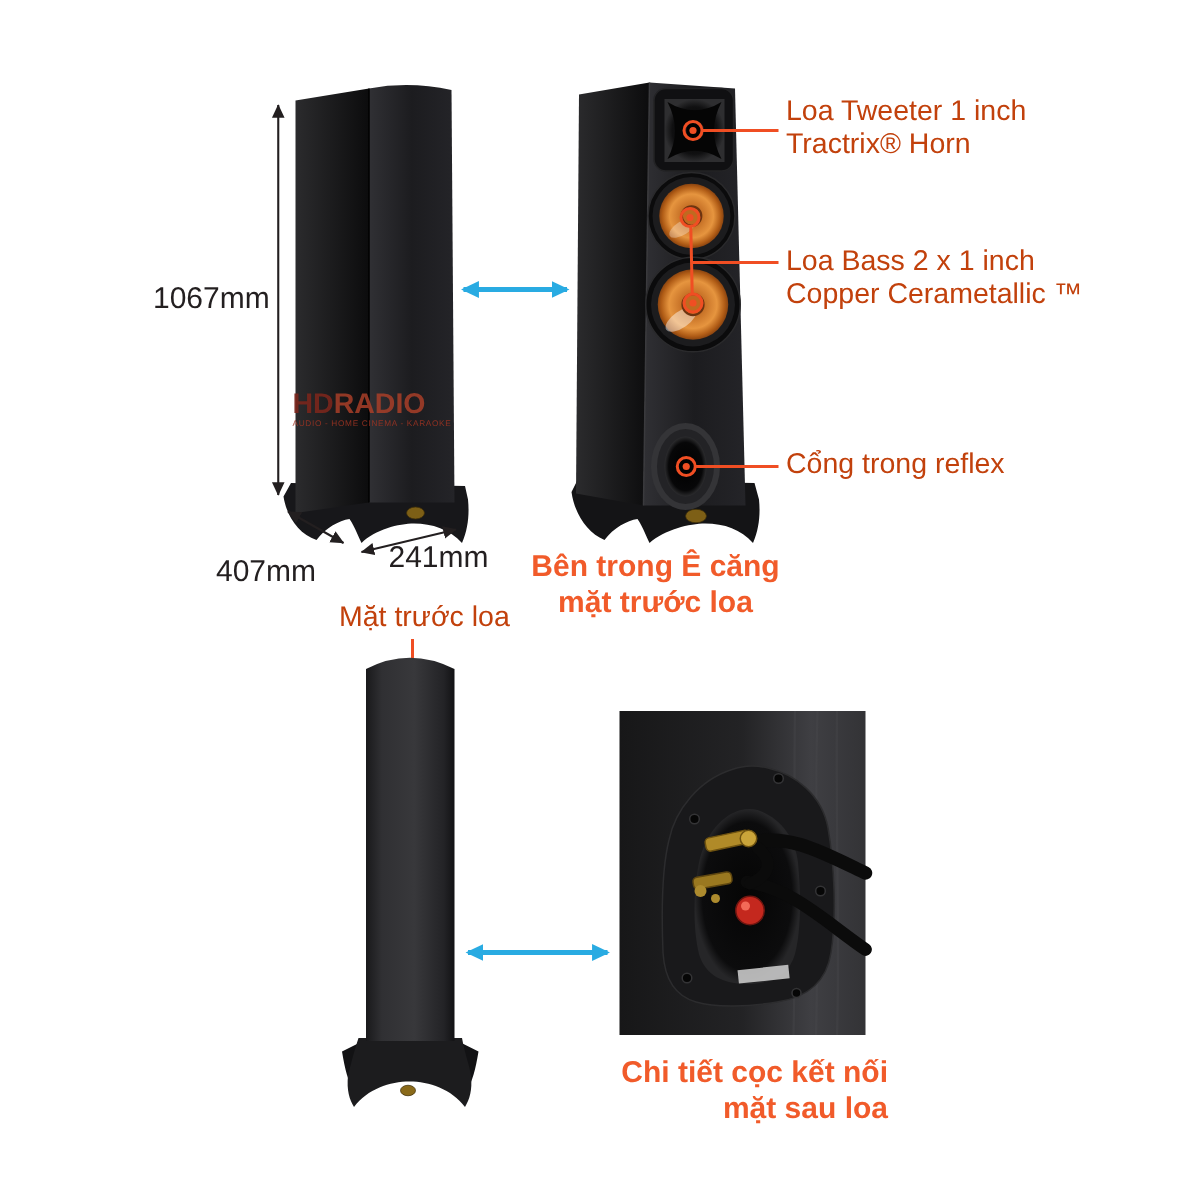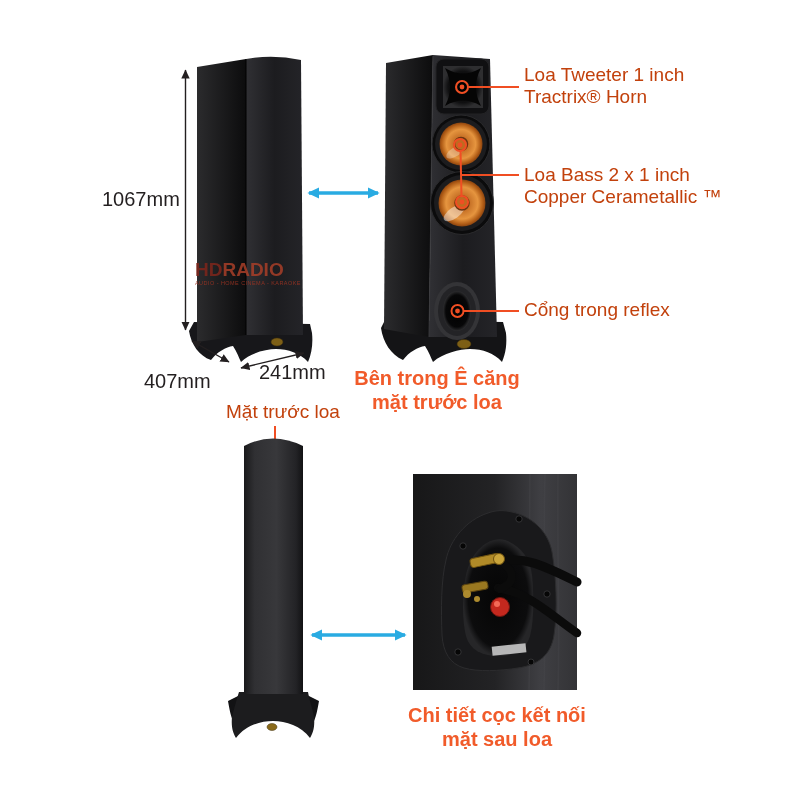--- a/index.html
+++ b/index.html
@@ -239,21 +239,21 @@
 
   <div class="callout-label" style="left:524px; top:299px;">Cổng trong reflex</div>
 
   <div class="caption-orange" style="left:347px; top:366px; width:180px;">
     <div>Bên trong Ê căng</div>
     <div>mặt trước loa</div>
   </div>
 
   <div class="callout-label" style="left:226px; top:401px;">Mặt trước loa</div>
 
-  <div class="caption-orange" style="left:402px; top:703px; width:190px;">
+  <div class="caption-orange" style="left:402px; top:703px; width:190px;text-align:right;">
     <div>Chi tiết cọc kết nối</div>
     <div>mặt sau loa</div>
   </div>
 
   <div class="wm">
     <div class="wm-main"><span class="wm-hd">HD</span><span class="wm-radio">RADIO</span></div>
     <div class="wm-tag">AUDIO - HOME CINEMA - KARAOKE</div>
   </div>
 
 </div>

